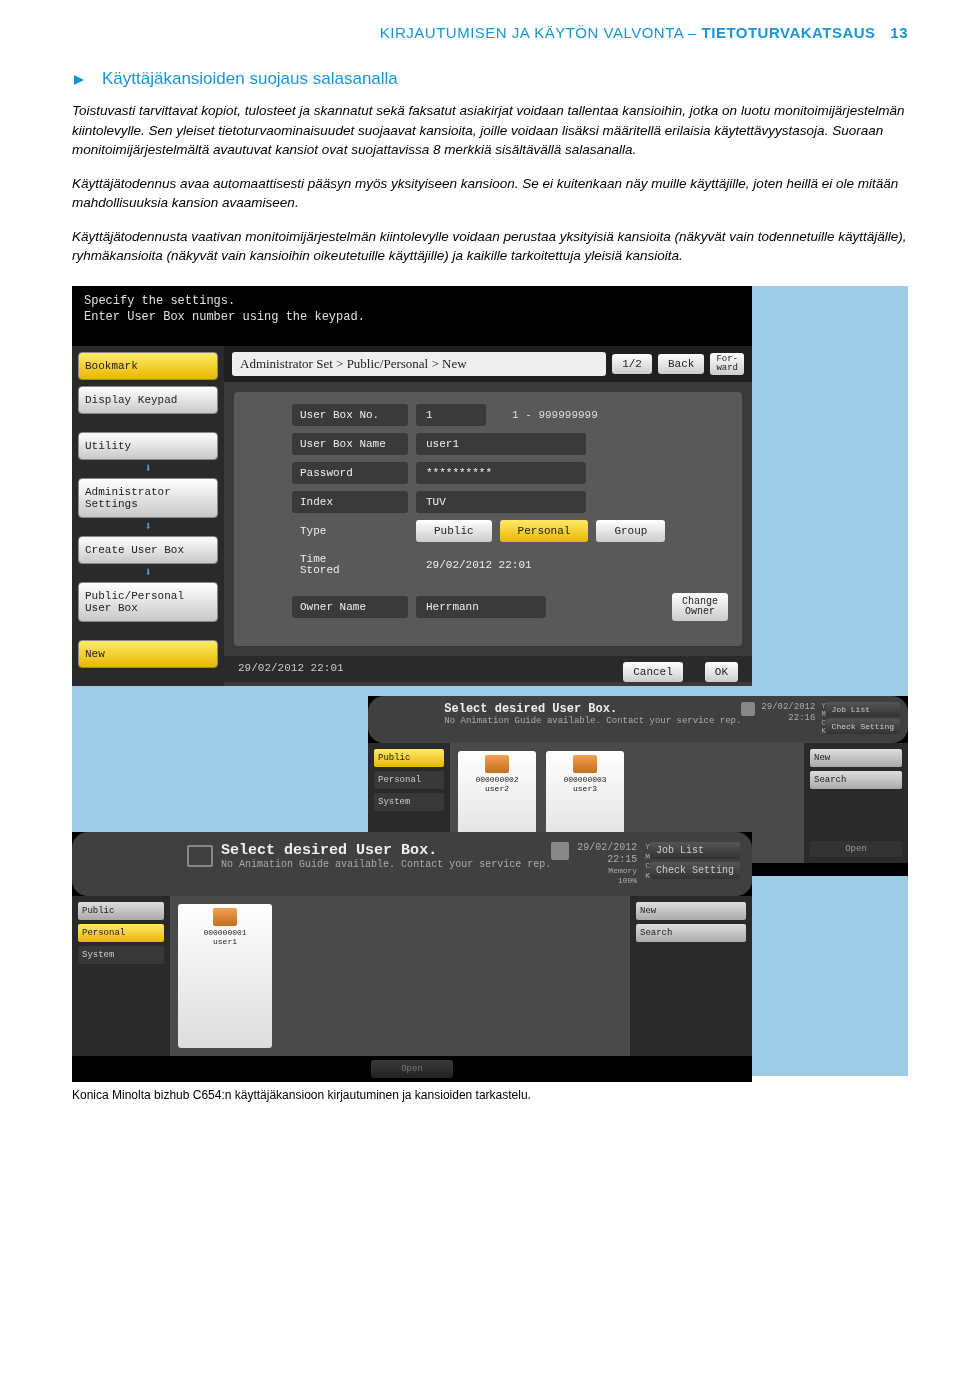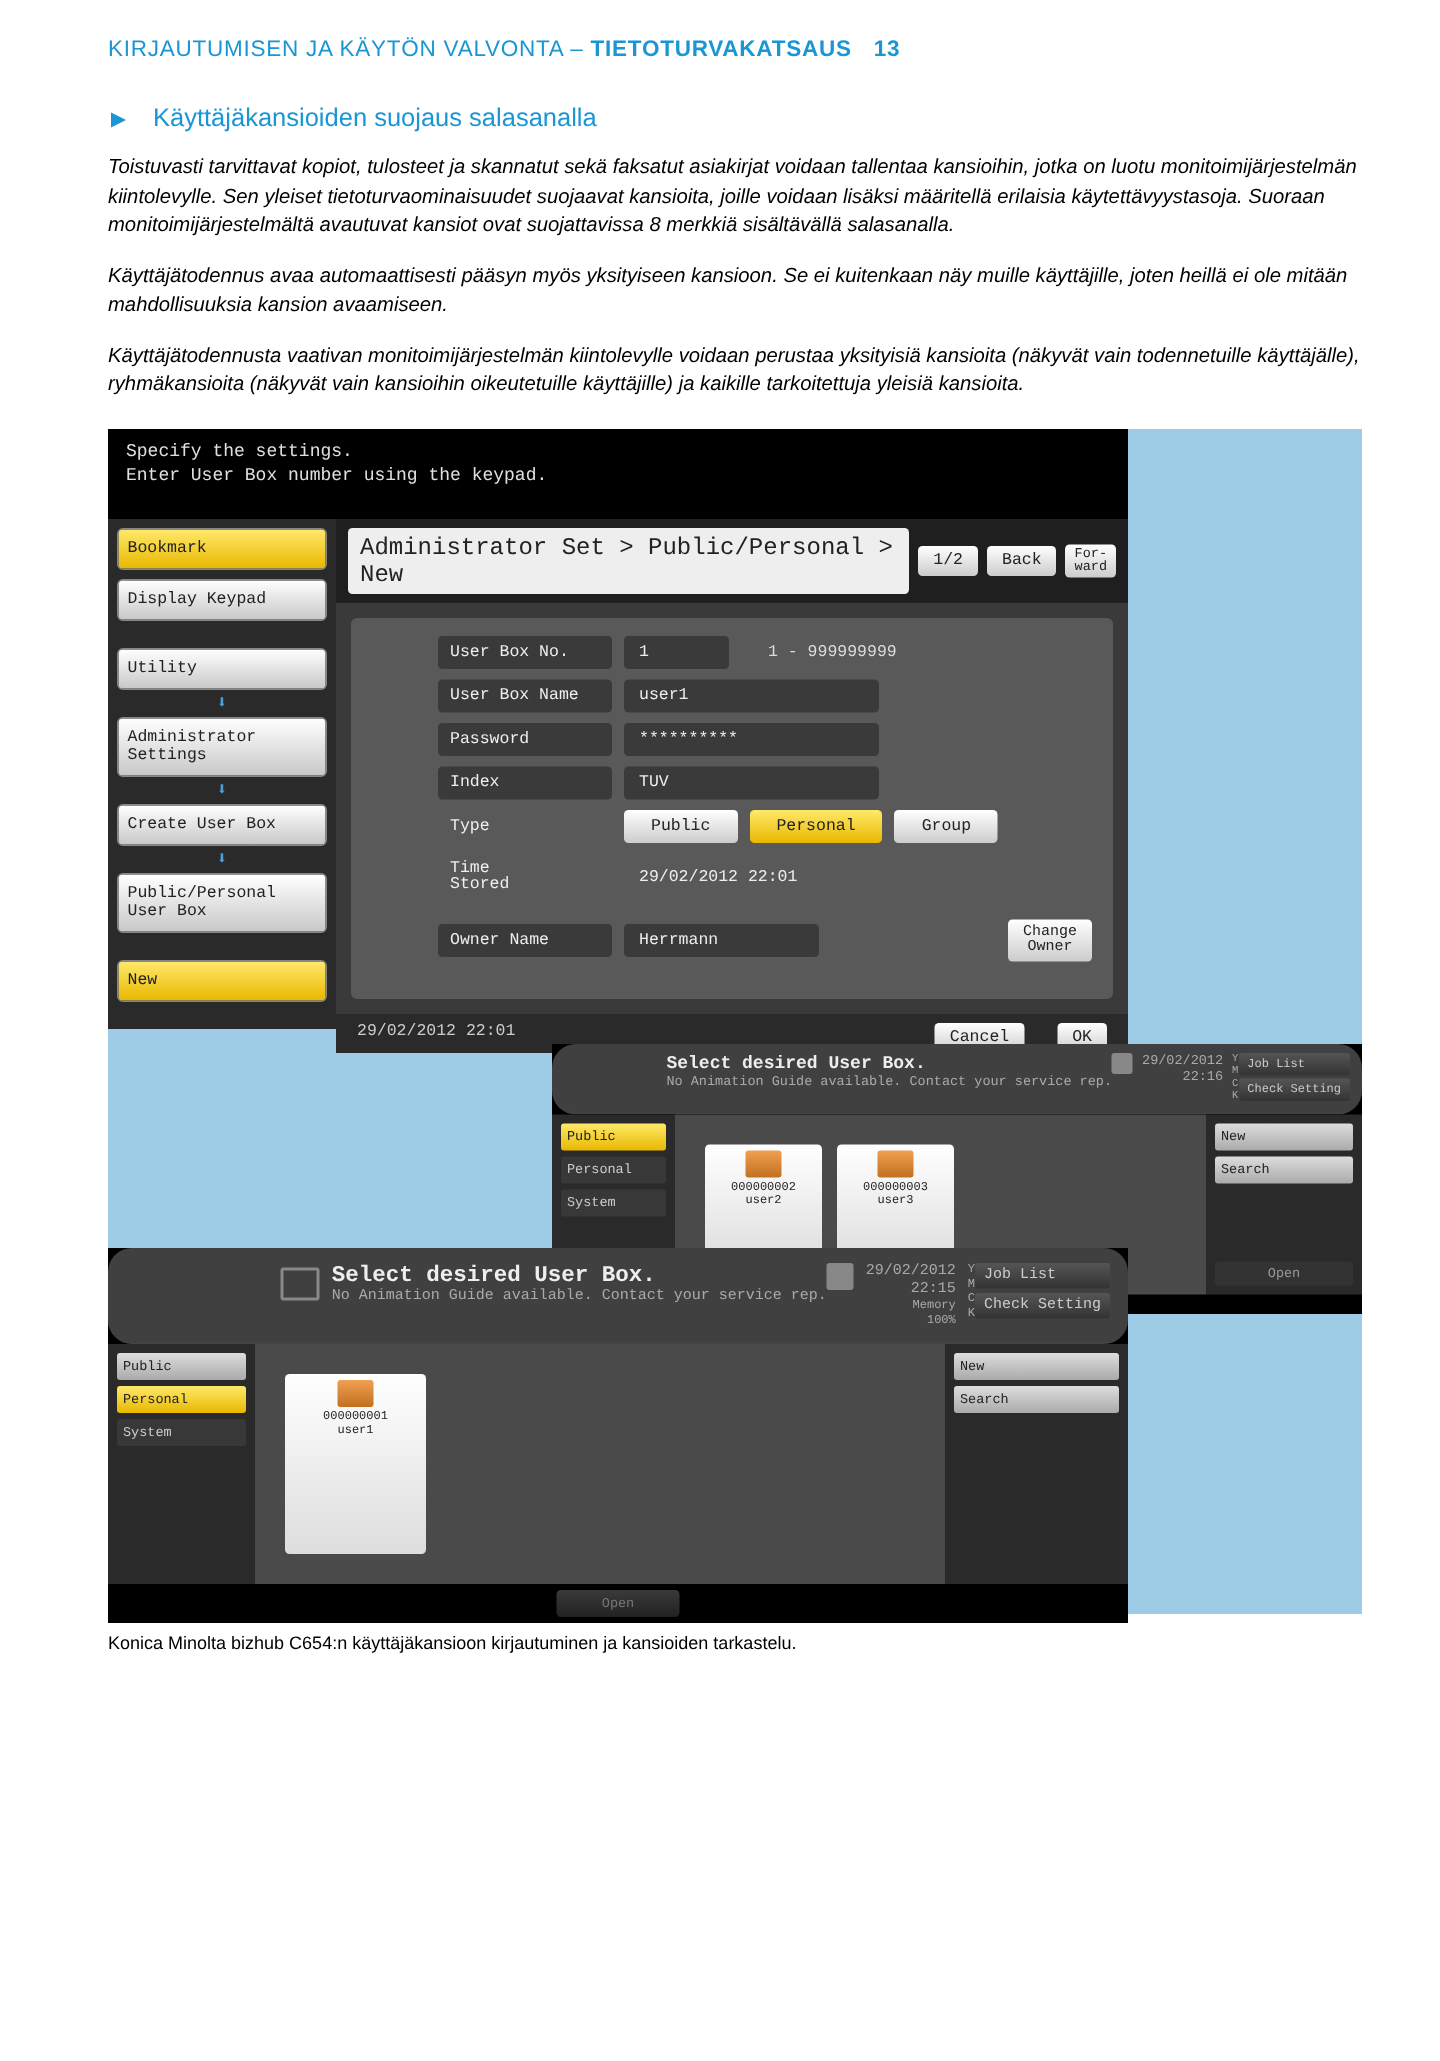--- a/index.html
+++ b/index.html
@@ -1,17 +1,17 @@
 <!DOCTYPE html>
 <html><head>
 <meta charset="utf-8">
 <style>
   body { margin:0; font-family: Arial, Helvetica, sans-serif; background:#fff; width:960px; }
   .page { padding: 24px 52px 24px 72px; }
-  .hdr { color:#1a96d4; font-size:15px; letter-spacing:0.5px; font-weight:400; margin-bottom:28px; }
+  .hdr { text-align:right; color:#1a96d4; font-size:15px; letter-spacing:0.5px; font-weight:400; margin-bottom:28px; }
   .hdr b { font-weight:700; }
   .pgno { color:#1a96d4; font-weight:700; font-size:15px; margin-left:10px; }
   .sect { display:flex; align-items:center; gap:16px; color:#1a96d4; font-size:17px; font-weight:400; margin-bottom:12px; }
   .bullet-ico { width:14px; height:14px; }
   .bullet-ico svg { width:14px; height:14px; }
   .bodytxt { font-size:13.5px; line-height:1.45; color:#000; margin:0 0 14px 0;font-style:italic; }
   .blue-wrap { background:#9ecbe6; padding:0; margin-top:20px; position:relative; height:790px; }
   .shot1 { position:absolute; left:0; top:0; width:680px; height:400px; background:#000; }
   .shot2 { position:absolute; right:0; top:410px; width:540px; height:180px; background:#000; }
   .shot3 { position:absolute; left:0; top:546px; width:680px; height:244px; background:#000; }
@@ -19,21 +19,21 @@
 
   
   .s1-top { color:#e0e0e0; font-family:"Courier New",monospace; font-size:12px; padding:8px 12px 21px; line-height:1.3; }
   .s1-body { display:flex; height:340px; background:#2a2a2a; }
   .s1-left { width:140px; background:#2a2a2a; padding:6px; display:flex; flex-direction:column; gap:6px; font-family:"Courier New",monospace; }
   .lbtn { background:linear-gradient(#fff,#c8c8c8); border:1px solid #888; border-radius:4px; font-size:11px; padding:7px 6px; text-align:left; color:#222; }
   .lbtn.yellow { background:linear-gradient(#ffe96a,#e8b800); }
   .arrow-dn { text-align:center; color:#4aa0de; font-size:12px; line-height:6px; }
   .s1-main { flex:1; background:#3a3a3a; position:relative; font-family:"Courier New",monospace; }
   .crumb { display:flex; align-items:center; gap:6px; padding:6px 8px; background:#1f1f1f; }
-  .crumb-txt { flex:1; background:#eee; border-radius:3px; padding:4px 8px; font-size:16px; color:#222; }
+  .crumb-txt { flex:1; background:#eee; border-radius:3px; padding:4px 8px; font-size:13px; color:#222;font-family:Liberation Serif, serif; }
   .chip { background:linear-gradient(#fff,#ccc); border-radius:3px; padding:4px 10px; font-size:11px; color:#222; }
   .form { padding:12px 14px; background:#595959; margin:10px; border-radius:4px; height:230px; }
   .frow { display:flex; align-items:center; gap:8px; margin-bottom:7px;margin-left:44px; }
   .flabel { width:100px; background:#3a3a3a; color:#eee; border-radius:3px; padding:5px 8px; font-size:11px; }
   .fval { flex:1; max-width:150px; background:#3a3a3a; color:#eee; border-radius:3px; padding:5px 10px; font-size:11px; }
   .fhelp { color:#ddd; font-size:11px; margin-left:18px; }
   .typerow .seg { background:linear-gradient(#fff,#ccc); color:#222; border-radius:3px; padding:5px 18px; font-size:11px; }
   .typerow .seg.sel { background:linear-gradient(#ffe96a,#e8b800); }
   .s1-bot { display:flex; justify-content:space-between; padding:6px 14px 0; background:#2a2a2a; color:#ccc; font-size:11px; }
   .okrow { display:flex; gap:22px; }
@@ -42,21 +42,21 @@
   .sp { font-family:"Courier New",monospace; }
   .sp-hdr { display:flex; justify-content:flex-end; align-items:flex-start; padding:6px 8px; background:#404040; border-bottom:1px solid #444;border-radius:16px; }
   .sp-title { color:#eee; font-size:12px; font-weight:bold; }
   .sp-sub { color:#aaa; font-size:9px; }
   .sp-date { color:#aaa; font-size:9px; text-align:right; line-height:1.2; }
   .sp-row { display:flex; height:120px; }
   .sp-tabs { width:70px; background:#2a2a2a; display:flex; flex-direction:column; gap:4px; padding:6px; }
   .sp-tab { background:linear-gradient(#ddd,#aaa); border-radius:2px; font-size:9px; padding:4px 4px; color:#222; }
   .sp-tab.yel { background:linear-gradient(#ffe96a,#e8b800); }
   .sp-tab.dark { background:#383838; color:#ccc; }
-  .sp-main { flex:1; background:#4a4a4a; padding:20px; display:flex; gap:10px; }
+  .sp-main { flex:1; background:#4a4a4a; padding:8px; display:flex; gap:10px; }
   .sp-right { width:92px; background:#2a2a2a; display:flex; flex-direction:column; gap:4px; padding:6px; }
   .bx { width:70px; background:linear-gradient(#fff,#ddd); border-radius:3px; padding:4px; font-size:8px; text-align:center; color:#222; }
   .bx .folder { width:24px; height:18px; margin:0 auto 2px; background:linear-gradient(#f0a050,#c07020); border-radius:2px; }
   .darkbar { background:#333; color:#999; text-align:center; font-size:9px; padding:3px; border-radius:2px; }
 
   .jlbtn { background:linear-gradient(#555,#333); color:#ccc; font-size:8px; padding:3px 6px; border-radius:2px; }
   .opn { background:linear-gradient(#3a3a3a,#222); color:#777; text-align:center; font-size:9px; padding:4px 30px; border-radius:3px; display:inline-block; }
   .sp-foot { background:#000; display:flex; justify-content:center; padding:4px; }
 </style>
 </head>

